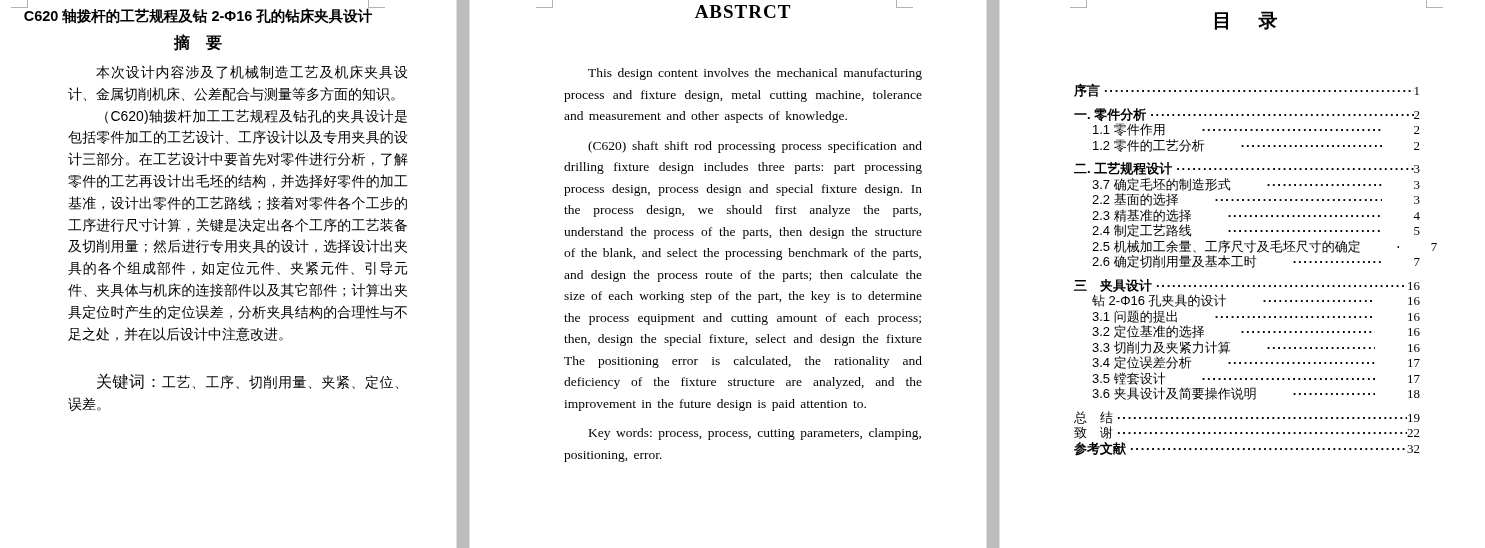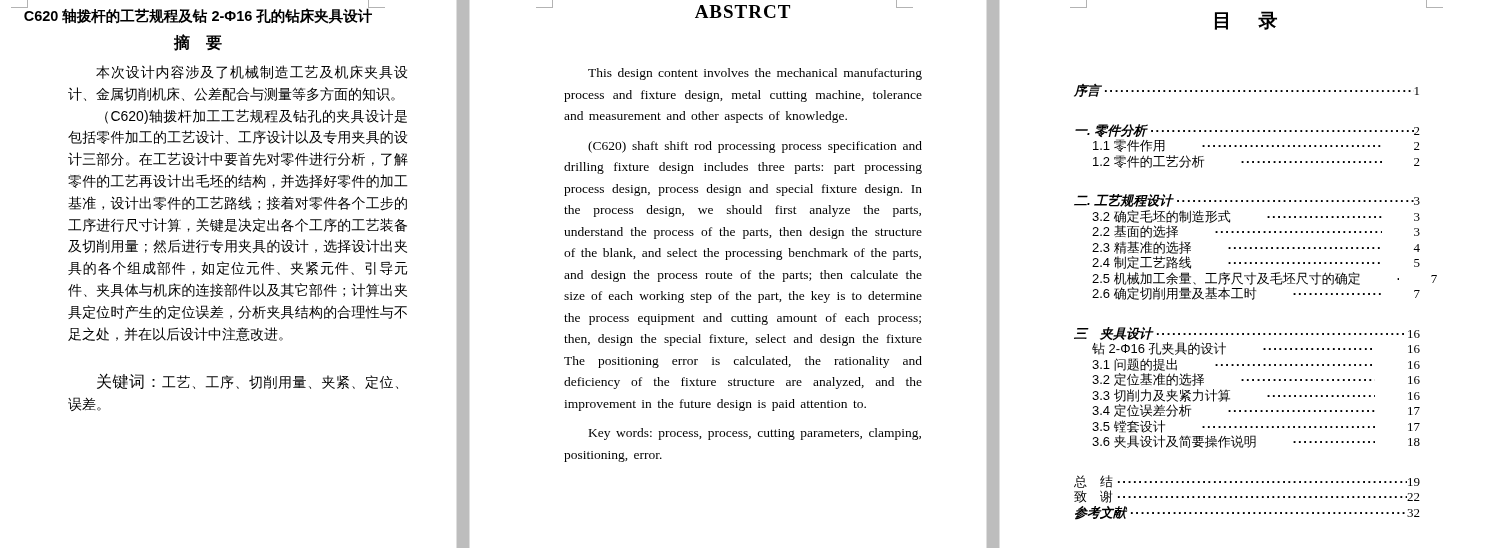--- a/index.html
+++ b/index.html
@@ -67,23 +67,23 @@
   .toc-title {
     position:absolute; top:9px; width:100%; text-align:center;
     font-weight:bold; font-size:19px; line-height:24px; white-space:pre;
     letter-spacing:4px;
   }
   .toc-list { position:absolute; top:83px; width:100%; }
   .toc-row {
     display:flex; align-items:baseline;
     height:15.5px; line-height:15.5px; font-size:13px; white-space:pre;
   }
-  .toc-row.group-start { margin-top:24px; }
+  .toc-row.group-start { margin-top:8px; }
   .toc-row.indent { padding-left:18px;gap:32px; }
-  .toc-row.bold .toc-label { font-weight:bold;font-style:italic; }
+  .toc-row.bold .toc-label { font-weight:bold; }
   .toc-label { flex:0 0 auto; }
   .toc-dots {
     flex:1 1 auto; overflow:hidden; white-space:nowrap;
     font-weight:bold; letter-spacing:1px; padding:0 2px 0 4px;
   }
   .toc-dots::after {
     content:"································································································································································";
   }
   .toc-page { flex:0 0 auto; font-family:"Liberation Serif", serif; }
 </style>
@@ -127,21 +127,21 @@
     <div class="mark tl" style="left:70px"></div>
     <div class="mark tr" style="left:426px"></div>
     <div class="content-toc">
       <div class="toc-title">目　录</div>
       <div class="toc-list">
           <div class="toc-row bold"><span class="toc-label">序言</span><span class="toc-dots"></span><span class="toc-page">1</span></div>
           <div class="toc-row bold group-start"><span class="toc-label">一. 零件分析</span><span class="toc-dots"></span><span class="toc-page">2</span></div>
           <div class="toc-row indent"><span class="toc-label">1.1 零件作用</span><span class="toc-dots"></span><span class="toc-page">2</span></div>
           <div class="toc-row indent"><span class="toc-label">1.2 零件的工艺分析</span><span class="toc-dots"></span><span class="toc-page">2</span></div>
           <div class="toc-row bold group-start"><span class="toc-label">二. 工艺规程设计</span><span class="toc-dots"></span><span class="toc-page">3</span></div>
-          <div class="toc-row indent"><span class="toc-label">3.2 确定毛坯的制造形式</span><span class="toc-dots"></span><span class="toc-page">3</span></div>
+          <div class="toc-row indent"><span class="toc-label">3.7 确定毛坯的制造形式</span><span class="toc-dots"></span><span class="toc-page">3</span></div>
           <div class="toc-row indent"><span class="toc-label">2.2 基面的选择</span><span class="toc-dots"></span><span class="toc-page">3</span></div>
           <div class="toc-row indent"><span class="toc-label">2.3 精基准的选择</span><span class="toc-dots"></span><span class="toc-page">4</span></div>
           <div class="toc-row indent"><span class="toc-label">2.4 制定工艺路线</span><span class="toc-dots"></span><span class="toc-page">5</span></div>
           <div class="toc-row indent"><span class="toc-label">2.5 机械加工余量、工序尺寸及毛坯尺寸的确定</span><span class="toc-dots"></span><span class="toc-page">7</span></div>
           <div class="toc-row indent"><span class="toc-label">2.6 确定切削用量及基本工时</span><span class="toc-dots"></span><span class="toc-page">7</span></div>
           <div class="toc-row bold group-start"><span class="toc-label">三　夹具设计</span><span class="toc-dots"></span><span class="toc-page">16</span></div>
           <div class="toc-row indent"><span class="toc-label">钻 2-Φ16 孔夹具的设计</span><span class="toc-dots"></span><span class="toc-page">16</span></div>
           <div class="toc-row indent"><span class="toc-label">3.1 问题的提出</span><span class="toc-dots"></span><span class="toc-page">16</span></div>
           <div class="toc-row indent"><span class="toc-label">3.2 定位基准的选择</span><span class="toc-dots"></span><span class="toc-page">16</span></div>
           <div class="toc-row indent"><span class="toc-label">3.3 切削力及夹紧力计算</span><span class="toc-dots"></span><span class="toc-page">16</span></div>

